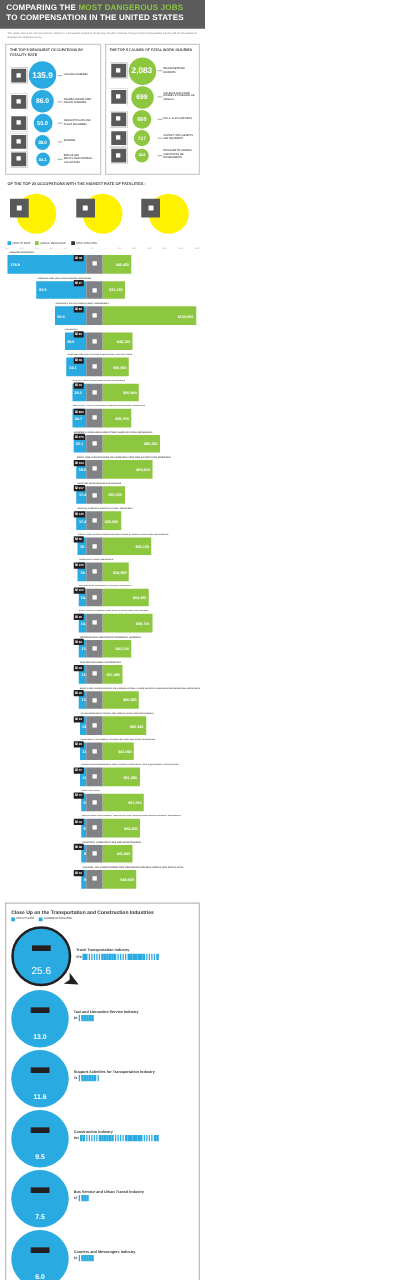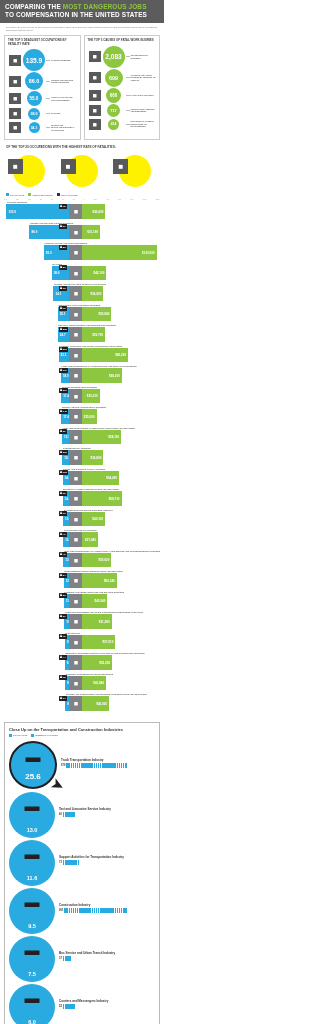--- a/index.html
+++ b/index.html
@@ -102,21 +102,21 @@
     margin:4px; border:0.5px solid #bbb; padding:4px 4px 6px 4px; position:relative;
   }
   .bottom h3 { font-size:4.0px; color:#333; font-weight:bold; margin-bottom:2px; }
   .bottom .legend { padding:0 0 4px 0; }
   .bwrap { position:relative; }
   .bigc {
     width:48px; height:48px; border-radius:50%; background:#29ABE2;
     display:flex; flex-direction:column; align-items:center; justify-content:flex-end;
     position:relative; border:2px solid #231F20; margin-bottom:2px;
   }
-  .bigc .bv { font-size:8px; font-weight:bold; color:#fff; margin-bottom:6px; }
+  .bigc .bv { font-size:8px; font-weight:normal; color:#fff; margin-bottom:6px; }
   .medc {
     width:46px; height:46px; border-radius:50%; background:#29ABE2;
     display:flex; flex-direction:column; align-items:center; justify-content:flex-end;
     position:relative; margin-bottom:1px;
   }
   .medc .bv { font-size:5.5px; font-weight:bold; color:#fff; margin-bottom:5px; }
   .veh { font-size:15px; color:#231F20; position:absolute; top:6px; left:50%; transform:translateX(-50%); line-height:1; }
   .ind-name { font-size:3.0px; font-weight:bold; color:#333; line-height:3.6px; margin-bottom:1px; }
   .ind-cnt { display:flex; align-items:center; gap:1px; }
   .ind-num { font-size:2.6px; font-weight:bold; color:#333; }

